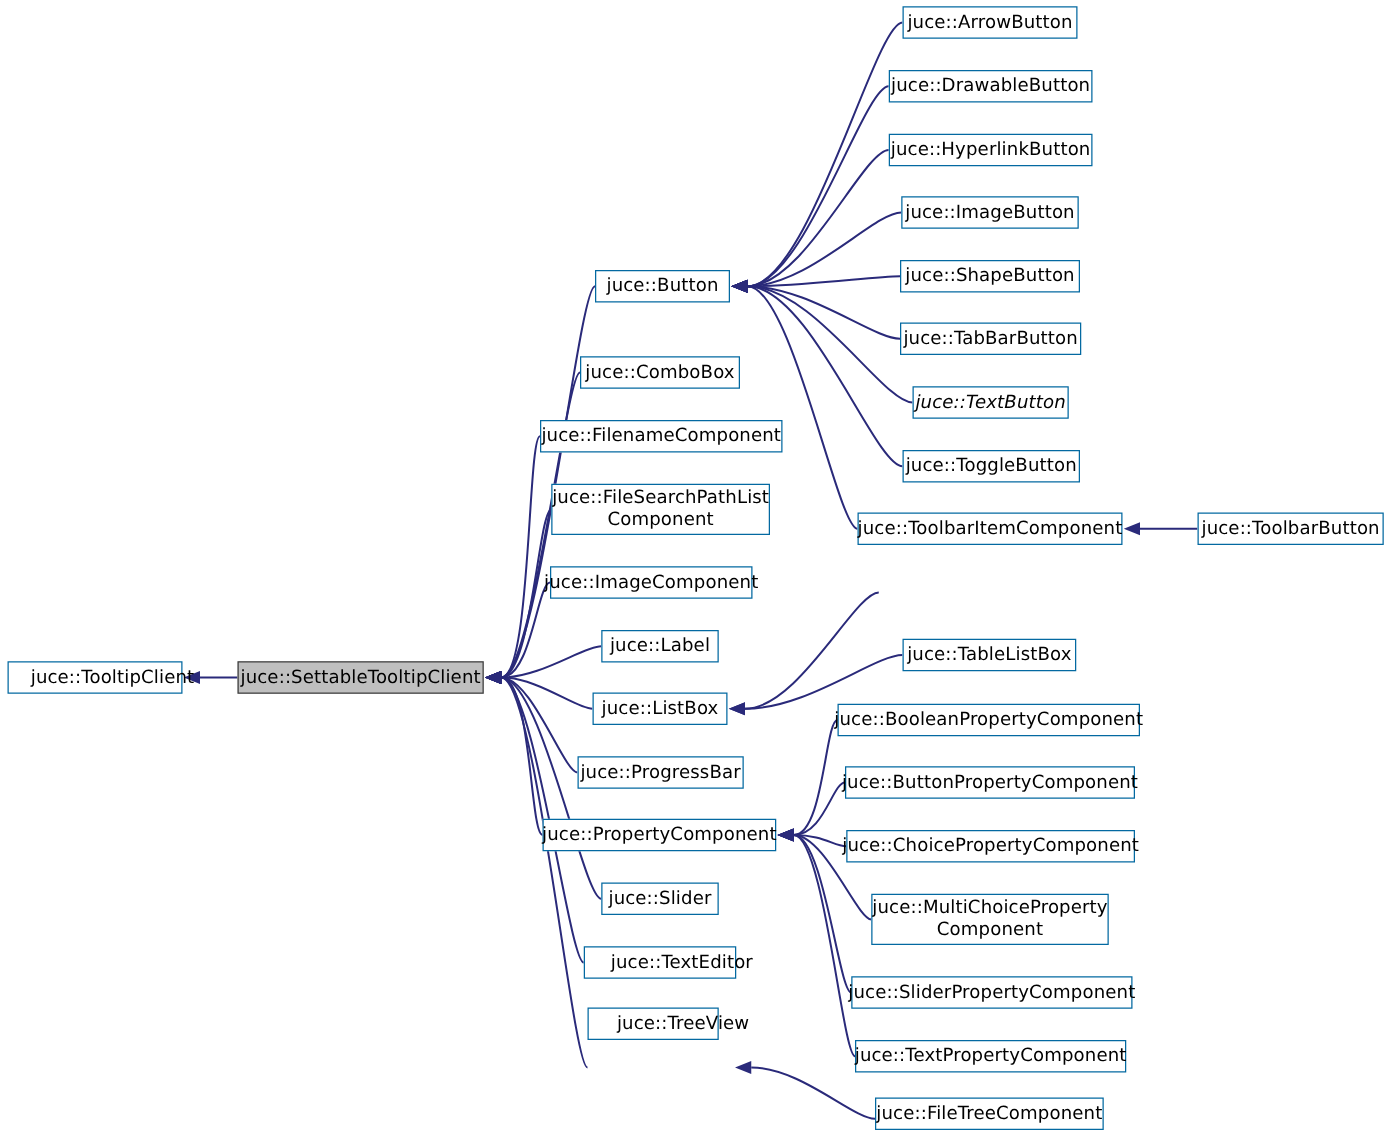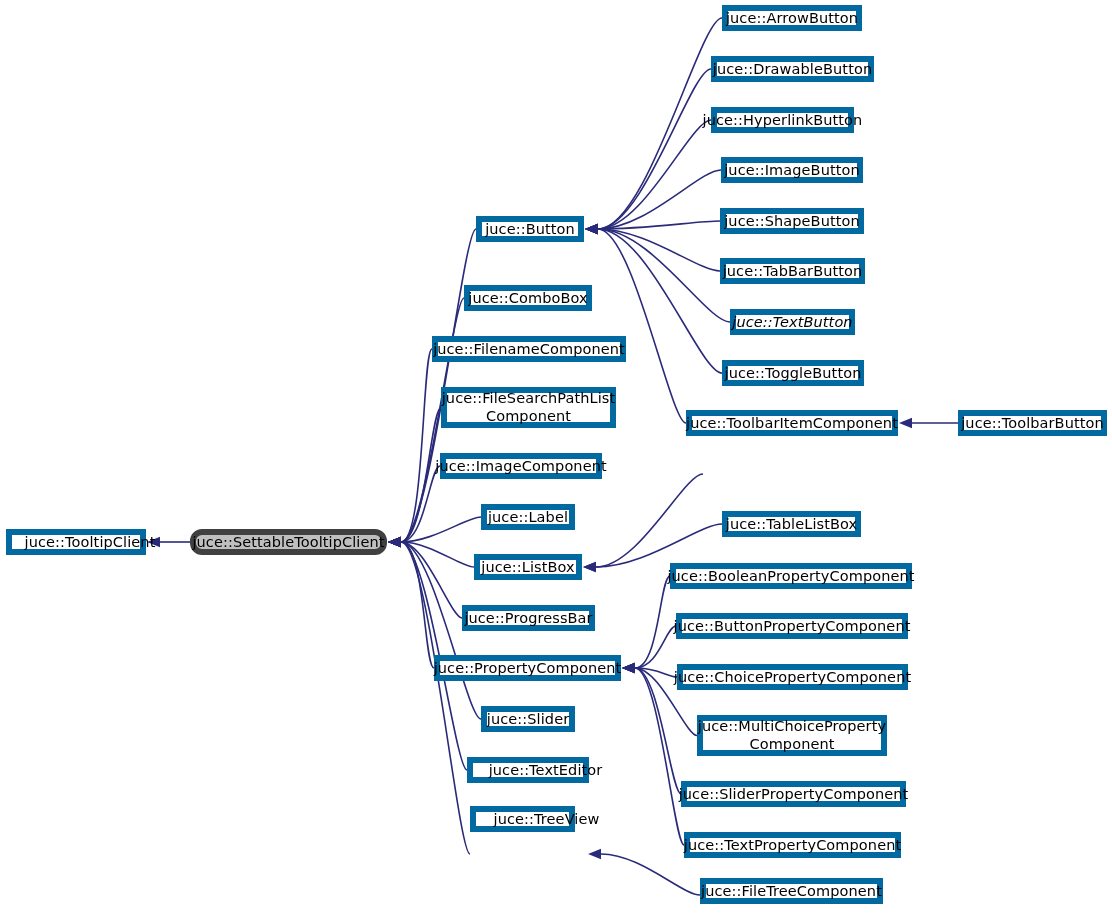--- a/index.html
+++ b/index.html
@@ -24,21 +24,21 @@
     position: absolute;
     left: 0;
     top: 0;
     width: 1112px;
     height: 915px;
     pointer-events: none;
   }
   .node {
     position: absolute;
     box-sizing: border-box;
-    border: 6px solid #0369a1;
+    border: 1px solid #0369a1;
     background: #ffffff;
     color: #000000;
     font-size: 14.5px;
     line-height: 1.12;
     text-align: center;
     display: flex;
     align-items: center;
     justify-content: center;
     white-space: pre-line;
     letter-spacing: 0.1px;
@@ -116,37 +116,37 @@
       <path d="M 697 735.5 C 685.84 735.5, 659.8 668, 635 668" fill="none" stroke="#2a2a7a" stroke-width="1.6"></path>
       <polygon points="622,668 635,673.2 635,662.8" fill="#2a2a7a"></polygon>
       <path d="M 681 794 C 671 794, 659 668, 635 668" fill="none" stroke="#2a2a7a" stroke-width="1.6"></path>
       <polygon points="622,668 635,673.2 635,662.8" fill="#2a2a7a"></polygon>
       <path d="M 684 845 C 674 845, 659 668, 635 668" fill="none" stroke="#2a2a7a" stroke-width="1.6"></path>
       <polygon points="622,668 635,673.2 635,662.8" fill="#2a2a7a"></polygon>
       <path d="M 700 895 C 682.18 895, 640.6 854, 601 854" fill="none" stroke="#2a2a7a" stroke-width="1.6"></path>
       <polygon points="588,854 601,859.2 601,848.8" fill="#2a2a7a"></polygon>
     </svg>
 <div class="node" style="left: 6px; top: 529px; width: 140px; height: 26px; padding-left: 28px;">juce::TooltipClient</div>
-    <div class="node highlight" style="left: 190px; top: 529px; width: 197px; height: 26px; border-radius: 12px;">juce::SettableTooltipClient</div>
+    <div class="node highlight" style="left: 190px; top: 529px; width: 197px; height: 26px;">juce::SettableTooltipClient</div>
     <div class="node" style="left: 476px; top: 216px; width: 108px; height: 26px;">juce::Button</div>
     <div class="node" style="left: 464px; top: 285px; width: 128px; height: 26px;">juce::ComboBox</div>
     <div class="node" style="left: 432px; top: 336px; width: 194px; height: 26px;">juce::FilenameComponent</div>
     <div class="node two-line" style="left: 441px; top: 387px; width: 175px; height: 41px;">juce::FileSearchPathList
 Component</div>
     <div class="node" style="left: 440px; top: 453px; width: 162px; height: 26px;">juce::ImageComponent</div>
     <div class="node" style="left: 481px; top: 504px; width: 94px; height: 26px;">juce::Label</div>
     <div class="node" style="left: 474px; top: 554px; width: 108px; height: 26px;">juce::ListBox</div>
     <div class="node" style="left: 462px; top: 605px; width: 133px; height: 26px;">juce::ProgressBar</div>
     <div class="node" style="left: 434px; top: 655px; width: 187px; height: 26px;">juce::PropertyComponent</div>
     <div class="node" style="left: 481px; top: 706px; width: 94px; height: 26px;">juce::Slider</div>
     <div class="node" style="left: 467px; top: 757px; width: 122px; height: 26px; padding-left: 35px;">juce::TextEditor</div>
     <div class="node" style="left: 470px; top: 806px; width: 105px; height: 26px; padding-left: 48px;">juce::TreeView</div>
     <div class="node" style="left: 722px; top: 5px; width: 140px; height: 26px;">juce::ArrowButton</div>
     <div class="node" style="left: 711px; top: 56px; width: 163px; height: 26px;">juce::DrawableButton</div>
-    <div class="node" style="left: 711px; top: 107px; width: 143px; height: 26px;">juce::HyperlinkButton</div>
+    <div class="node" style="left: 711px; top: 107px; width: 163px; height: 26px;">juce::HyperlinkButton</div>
     <div class="node" style="left: 721px; top: 157px; width: 142px; height: 26px;">juce::ImageButton</div>
     <div class="node" style="left: 720px; top: 208px; width: 144px; height: 26px;">juce::ShapeButton</div>
     <div class="node" style="left: 720px; top: 258px; width: 145px; height: 26px;">juce::TabBarButton</div>
     <div class="node" style="left: 730px; top: 309px; width: 125px; height: 26px; font-style: italic;">juce::TextButton</div>
     <div class="node" style="left: 722px; top: 360px; width: 142px; height: 26px;">juce::ToggleButton</div>
     <div class="node" style="left: 686px; top: 410px; width: 212px; height: 26px;">juce::ToolbarItemComponent</div>
     <div class="node" style="left: 958px; top: 410px; width: 149px; height: 26px;">juce::ToolbarButton</div>
     <div class="node" style="left: 722px; top: 511px; width: 139px; height: 26px;">juce::TableListBox</div>
     <div class="node" style="left: 670px; top: 563px; width: 242px; height: 26px;">juce::BooleanPropertyComponent</div>
     <div class="node" style="left: 676px; top: 613px; width: 232px; height: 26px;">juce::ButtonPropertyComponent</div>

